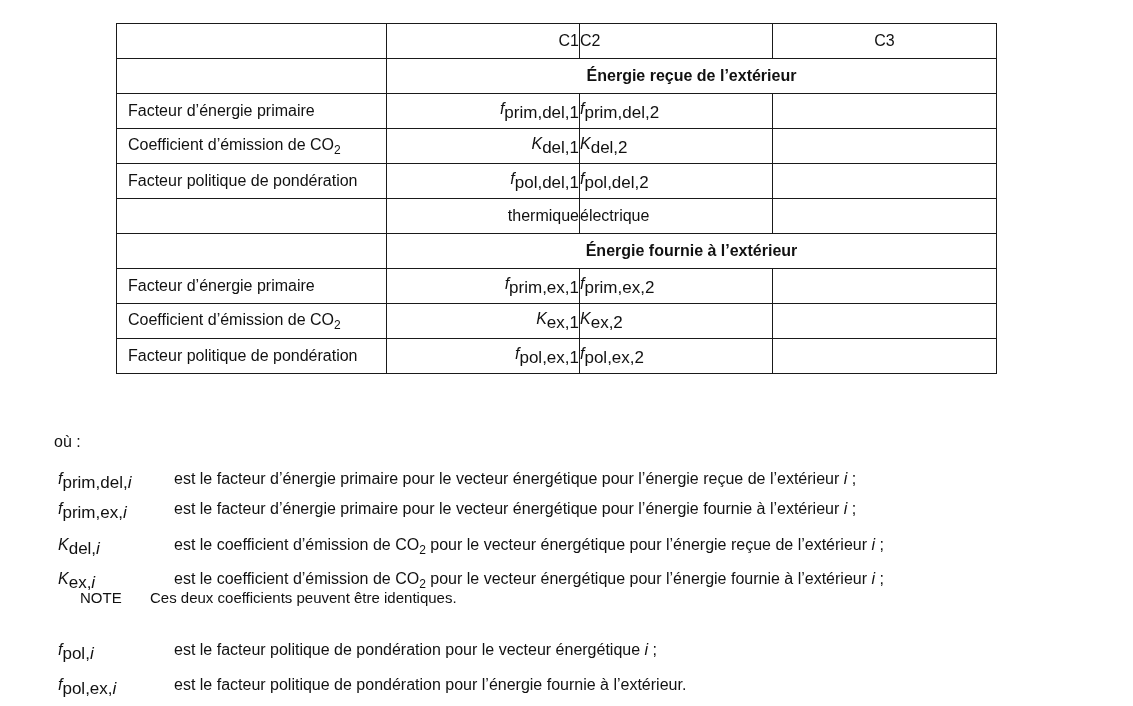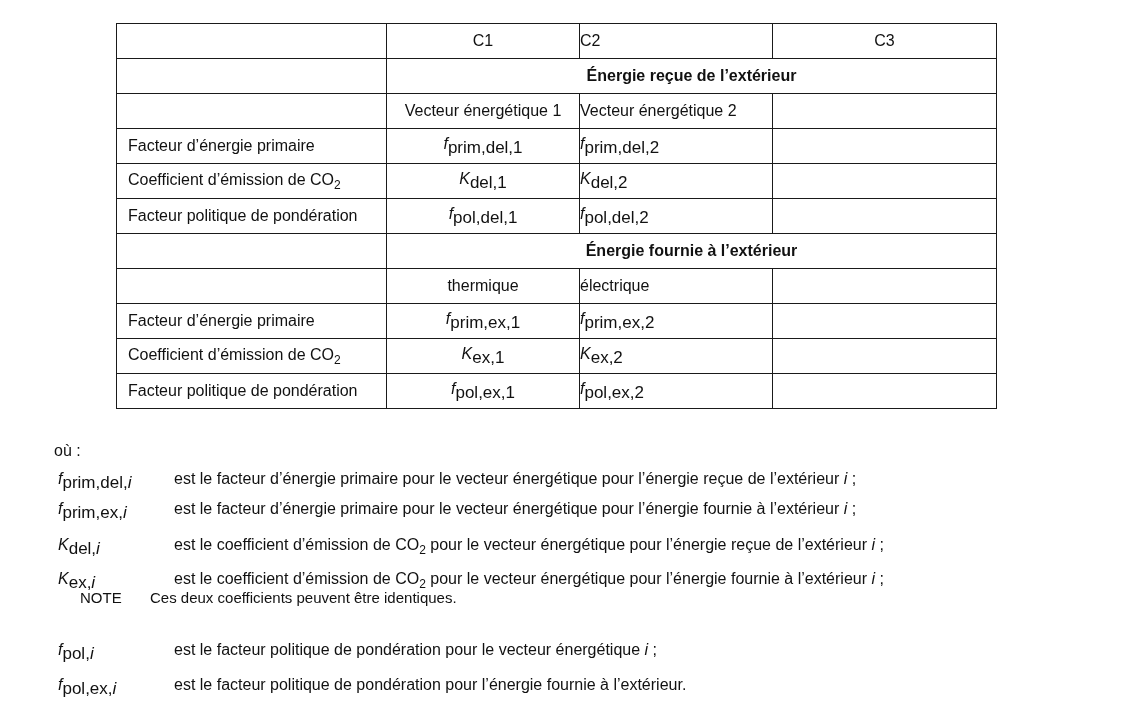--- a/index.html
+++ b/index.html
@@ -9,31 +9,31 @@
     }
     table.factors {
       position: absolute; left: 116px; top: 23px;
       border-collapse: collapse; font-size: 16px;
     }
     table.factors td {
       border: 1px solid #1a1a1a; height: 35px; padding: 0; vertical-align: middle;
       box-sizing: border-box;
     }
     td.c0 { width: 270px; padding-left: 11px !important; text-align: left; margin-top: 7px; }
-    td.c1 { width: 193px; text-align: center; }
+    td.c1 { width: 193px; text-align: right; }
     td.c2 { width: 193px; text-align: left; }
     td.c3 { width: 224px; text-align: center; }
     td.section { text-align: center; font-weight: bold; margin-left: 48px; }
     .sym { font-style: italic; }
     .sub { font-size: 17px; vertical-align: -4px; font-style: normal; }
     .sub i { font-style: italic; }
     .co2sub { font-size: 12px; vertical-align: -4px; }
 
     .legend { position: absolute; left: 54px; font-size: 16px; }
-    .where { top: 442px; }
+    .where { top: 433px; }
     .def-row { position: absolute; left: 54px; font-size: 16px; height: 24px; }
     .def-term { position: absolute; left: 4px; white-space: nowrap; }
     .def-text { position: absolute; left: 120px; white-space: nowrap; }
     .note { position: absolute; left: 80px; font-size: 15px; white-space: nowrap; }
     .note .note-label { display: inline-block; width: 70px; }
   </style>
 </head>
 <body>
 
 <table class="factors">
@@ -42,52 +42,46 @@
     <td class="c0"></td>
     <td class="c1">C1</td>
     <td class="c2">C2</td>
     <td class="c3">C3</td>
   </tr>
   <tr>
     <td class="c0"></td>
     <td colspan="3" class="section">Énergie reçue de l’extérieur</td>
   </tr>
   <tr>
-    <td class="c0"></td>
-    <td class="c1">Vecteur énergétique 1</td>
-    <td class="c2">Vecteur énergétique 2</td>
-    <td class="c3"></td>
-  </tr>
-  <tr>
     <td class="c0"><span>Facteur d’énergie primaire</span></td>
     <td class="c1"><span class="sym">f</span><span class="sub">prim,del,1</span></td>
     <td class="c2"><span class="sym">f</span><span class="sub">prim,del,2</span></td>
     <td class="c3"></td>
   </tr>
   <tr>
     <td class="c0"><span>Coefficient d’émission de CO</span><span class="co2sub">2</span></td>
     <td class="c1"><span class="sym">K</span><span class="sub">del,1</span></td>
     <td class="c2"><span class="sym">K</span><span class="sub">del,2</span></td>
     <td class="c3"></td>
   </tr>
   <tr>
     <td class="c0"><span>Facteur politique de pondération</span></td>
     <td class="c1"><span class="sym">f</span><span class="sub">pol,del,1</span></td>
     <td class="c2"><span class="sym">f</span><span class="sub">pol,del,2</span></td>
     <td class="c3"></td>
   </tr>
   <tr>
     <td class="c0"></td>
-    <td colspan="3" class="section">Énergie fournie à l’extérieur</td>
+    <td class="c1">thermique</td>
+    <td class="c2">électrique</td>
+    <td class="c3"></td>
   </tr>
   <tr>
     <td class="c0"></td>
-    <td class="c1">thermique</td>
-    <td class="c2">électrique</td>
-    <td class="c3"></td>
+    <td colspan="3" class="section">Énergie fournie à l’extérieur</td>
   </tr>
   <tr>
     <td class="c0"><span>Facteur d’énergie primaire</span></td>
     <td class="c1"><span class="sym">f</span><span class="sub">prim,ex,1</span></td>
     <td class="c2"><span class="sym">f</span><span class="sub">prim,ex,2</span></td>
     <td class="c3"></td>
   </tr>
   <tr>
     <td class="c0"><span>Coefficient d’émission de CO</span><span class="co2sub">2</span></td>
     <td class="c1"><span class="sym">K</span><span class="sub">ex,1</span></td>

